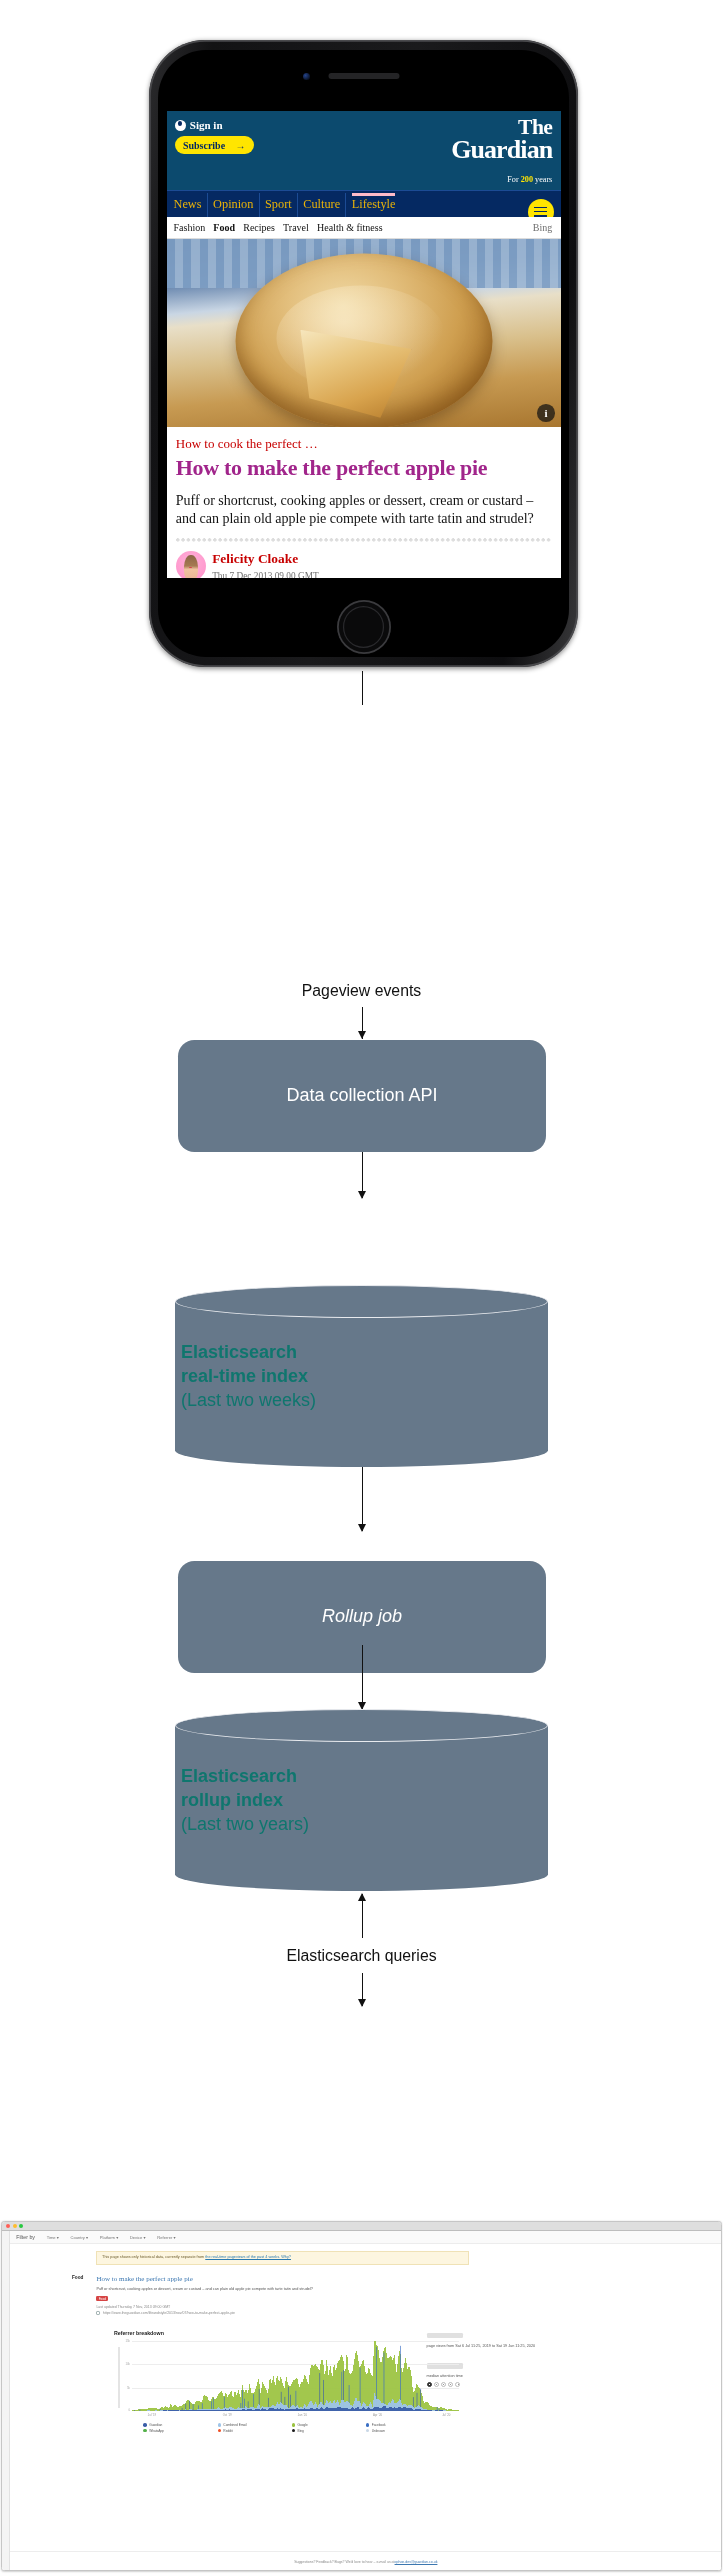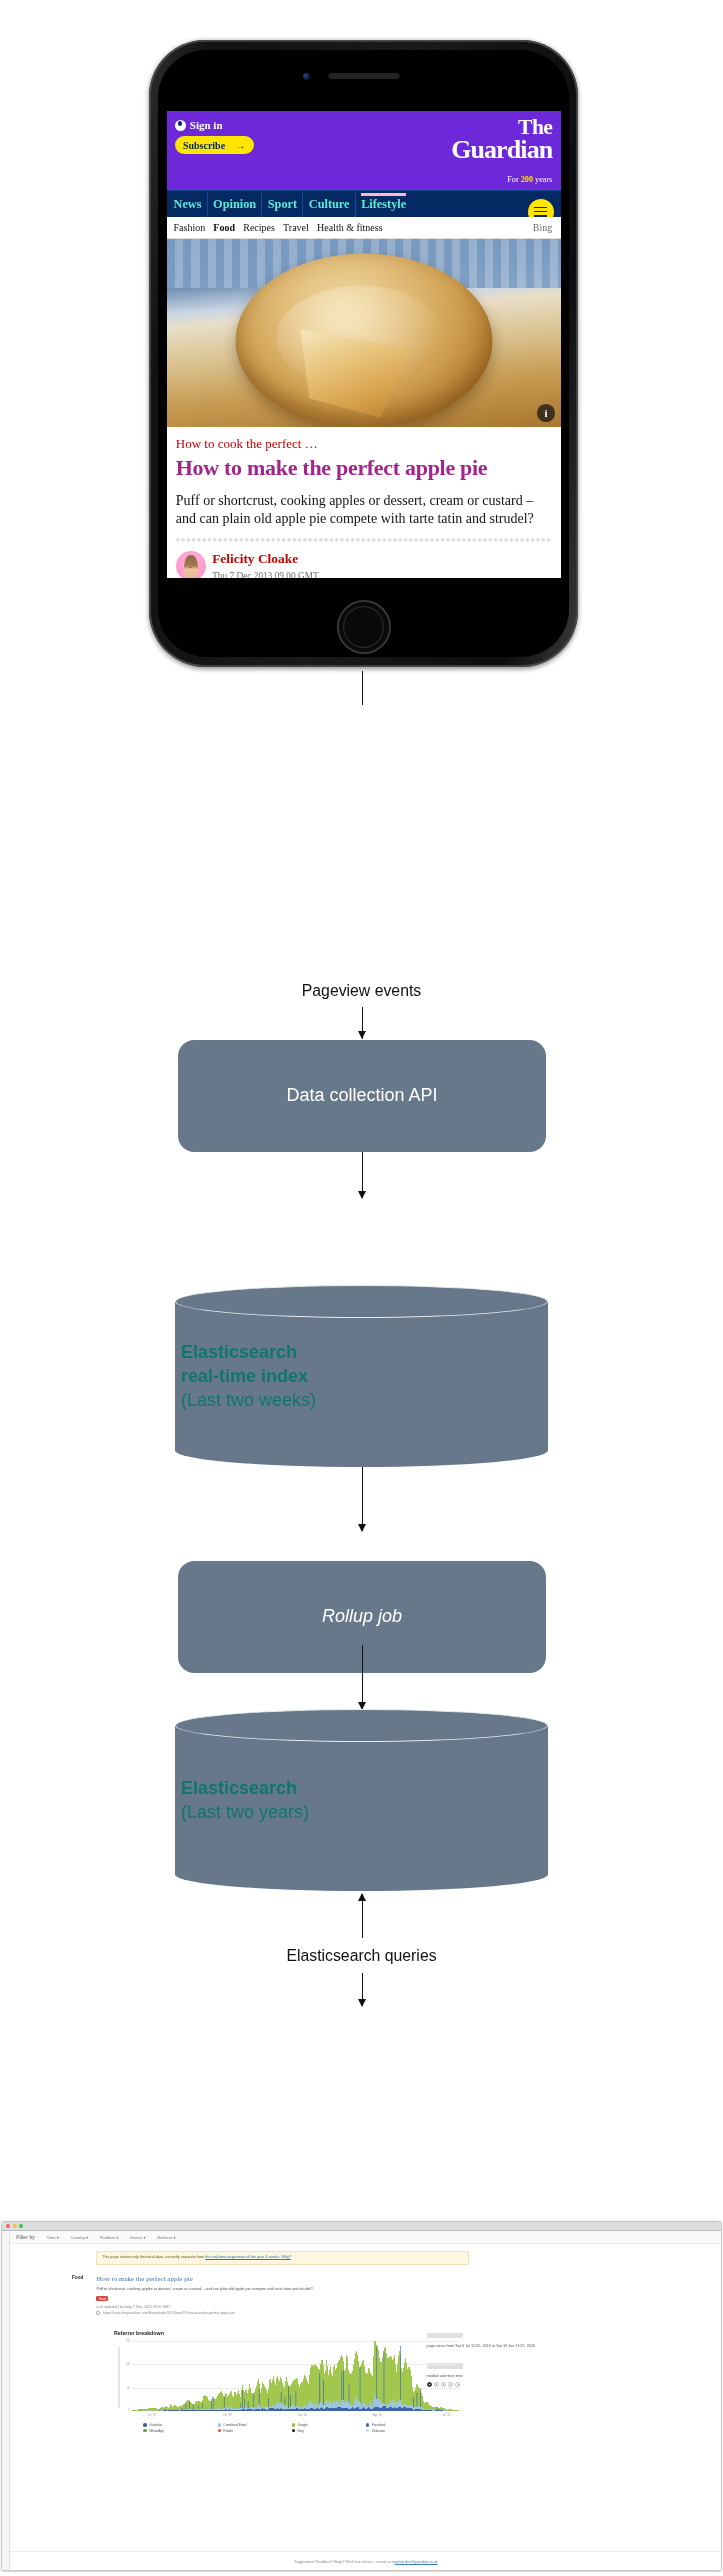--- a/index.html
+++ b/index.html
@@ -41,42 +41,42 @@
     content:""; position:absolute; inset:6.4px; border-radius:50%;
     box-shadow: inset 0 0 0 1.2px #2a2a2d;
   }
   #phone-screen {
     position: absolute; left: 17.5px; top: 71px;
     width: 394px; height: 467px;
     background: #fff; overflow: hidden;
   }
 
   
-  .g-header { background:#6d28d9; padding:8.2px 8.2px 0 8.2px; position:relative; height:79px; }
+  .g-header { background:#0c4a6e; padding:8.2px 8.2px 0 8.2px; position:relative; height:79px; }
   .g-signin { display:flex; align-items:center; gap:4.1px; color:#fff; font-size:11px; font-weight:700;
               font-family:"Liberation Serif", serif; }
   .g-signin-icon { width:11px; height:11px; border-radius:50%; background:#fff; position:relative; flex:none; }
   .g-signin-icon::after{content:"";position:absolute;left:50%;top:1.8px;transform:translateX(-50%);
       width:4.1px;height:4.1px;border-radius:50%;background:#052962;}
   .g-subscribe {
     margin-top:5.3px; display:inline-flex; align-items:center; gap:10.5px;
     background:#ffe500; color:#052962; border-radius:583px;
     padding:3.5px 8.2px; font-size:10px; font-weight:700; font-family:"Liberation Serif", serif;
   }
   .g-logo { position:absolute; right:8.2px; top:7px; text-align:right; color:#fff; }
   .g-logo-the { font-family:"Liberation Serif", serif; font-weight:700; font-size:21.6px; line-height:.92;
                 letter-spacing:-0.6px; }
   .g-logo-guardian { font-family:"Liberation Serif", serif; font-weight:700; font-size:26px; line-height:.95;
                 letter-spacing:-0.9px; }
   .g-logo-years { font-family:"Liberation Serif", serif; font-size:8.2px; margin-top:12px; }
   .g-logo-years b { color:#ffe500; }
 
   .g-nav { background:#052962; display:flex; align-items:flex-end; height:27px; position:relative;
            border-top:0.6px solid #1c4b94; }
-  .g-nav-item { color:#5eead4; font-family:"Liberation Serif", serif; font-weight:700; font-size:12.3px;
+  .g-nav-item { color:#eab308; font-family:"Liberation Serif", serif; font-weight:400; font-size:12.3px;
                 padding:3.5px 5.3px 5.3px 5.3px; border-left:0.6px solid #1c4b94; position:relative; }
   .g-nav-item:first-child { border-left:none; padding-left:7px; }
   .g-nav-item.active::before { content:""; position:absolute; left:5.3px; right:5.3px; top:0; height:2.3px; background:#ffbac8; }
   .g-burger { position:absolute; right:7px; bottom:-7.6px; width:26px; height:26px; border-radius:50%;
               background:#ffe500; display:flex; flex-direction:column; justify-content:center;
               align-items:center; gap:2.3px; }
   .g-burger span { display:block; width:13px; height:1.8px; background:#052962; }
 
   .g-subnav { background:#fff; display:flex; align-items:center; padding:4.7px 7px 5.8px 7px;
               border-bottom:0.6px solid #dcdcdc; position:relative; }
@@ -348,20 +348,21 @@
 <div class="flow-arrow" style="top:1645px; height:64px;">
   <span class="head-down"></span>
 </div>
 
 <div class="flow-cyl" style="top:1709px; height:182px;">
   <div class="bottom"></div>
   <div class="body"></div>
   <div class="top"></div>
   <div class="cyl-text">
     <div class="b">Elasticsearch</div>
+    <div class="b">rollup index</div>
     <div>(Last two years)</div>
   </div>
 </div>
 
 <div class="flow-arrow" style="top:1894px; height:44px;">
   <span class="head-up"></span>
 </div>
 <div class="flow-label" style="top:1947px; left:0;">Elasticsearch queries</div>
 <div class="flow-arrow" style="top:1973px; height:33px;">
   <span class="head-down"></span>

